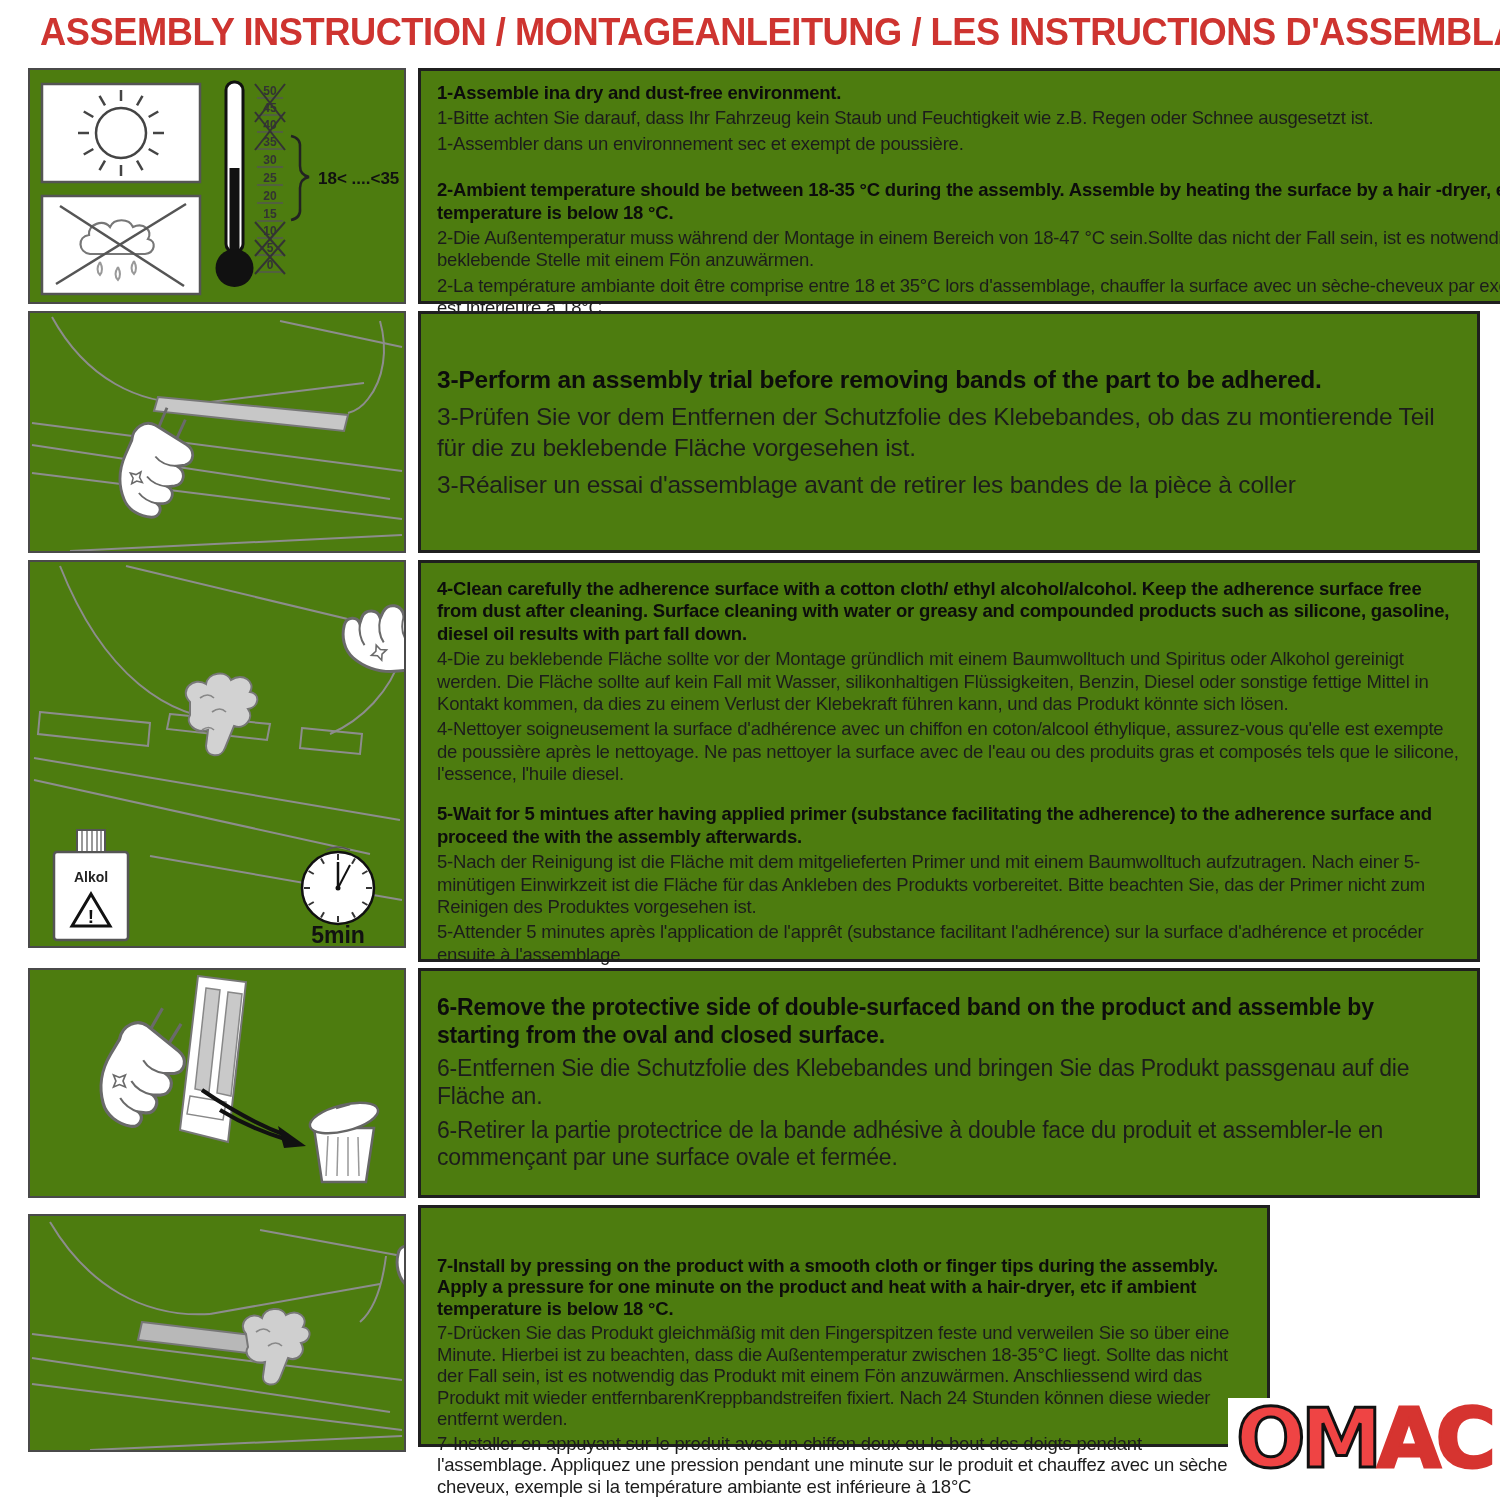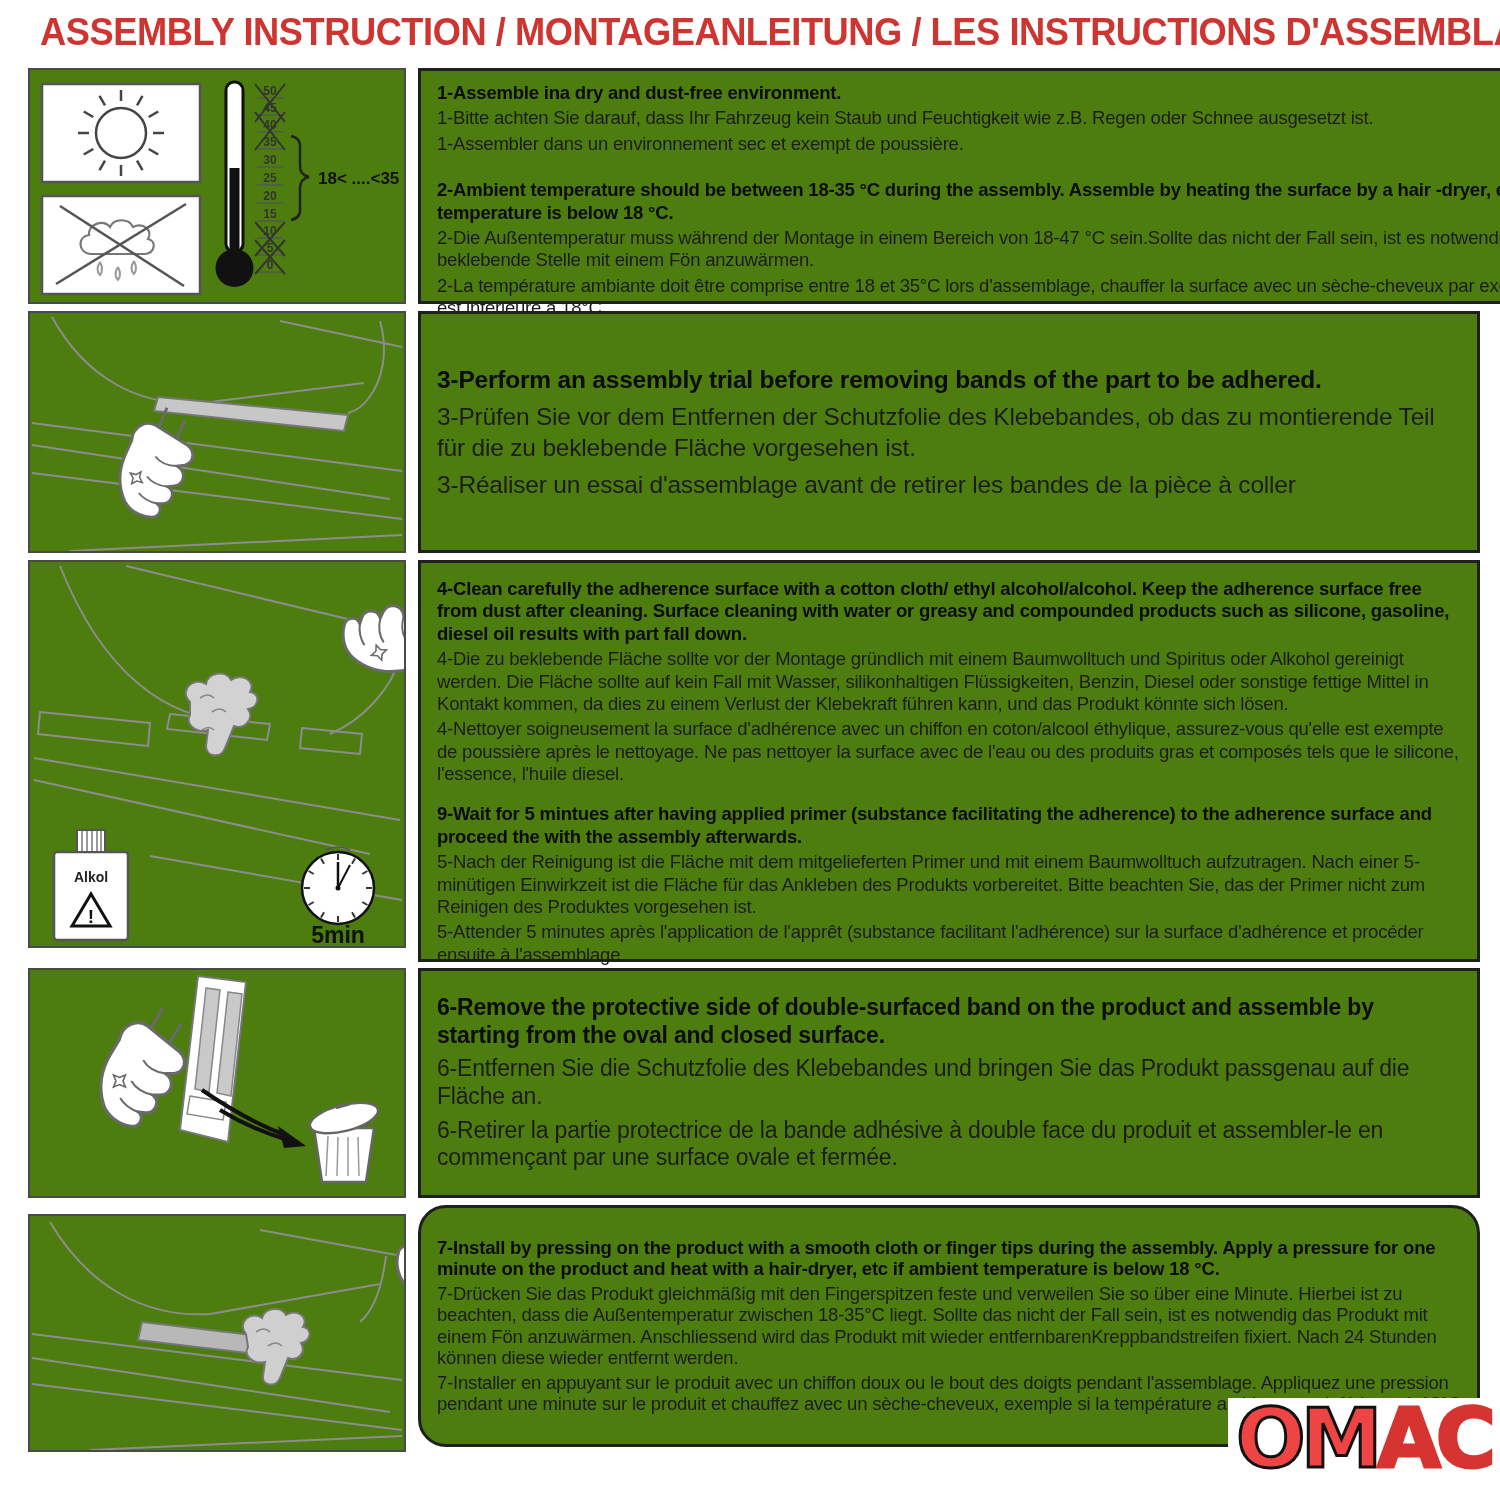--- a/index.html
+++ b/index.html
@@ -224,21 +224,21 @@
         <path d="M296,288 q12,-6 24,0" fill="none" stroke="#555" stroke-width="1.5"></path>
         <text x="308" y="381" text-anchor="middle" font-family="Liberation Sans, sans-serif" font-size="23" font-weight="700" fill="#111">5min</text>
       </g>
     </svg>
   </div>
 
   <div class="box txtbox size-sm" style="left:418px; top:560px; width:1062px; height:402px; padding-top:12px;">
     <p class="b">4-Clean carefully the adherence surface with a cotton cloth/ ethyl alcohol/alcohol. Keep the adherence surface free from dust after cleaning. Surface cleaning with water or greasy and compounded products such as silicone, gasoline, diesel oil results with part fall down.</p>
     <p>4-Die zu beklebende Fläche sollte vor der Montage gründlich mit einem Baumwolltuch und Spiritus oder Alkohol gereinigt werden. Die Fläche sollte auf kein Fall mit Wasser, silikonhaltigen Flüssigkeiten, Benzin, Diesel oder sonstige fettige Mittel in Kontakt kommen, da dies zu einem Verlust der Klebekraft führen kann, und das Produkt könnte sich lösen.</p>
     <p>4-Nettoyer soigneusement la surface d'adhérence avec un chiffon en coton/alcool éthylique, assurez-vous qu'elle est exempte de poussière après le nettoyage. Ne pas nettoyer la surface avec de l'eau ou des produits gras et composés tels que le silicone, l'essence, l'huile diesel.</p>
-    <p class="b gapTopSm">9-Wait for 5 mintues after having applied primer (substance facilitating the adherence) to the adherence surface and proceed the with the assembly afterwards.</p>
+    <p class="b gapTopSm">5-Wait for 5 mintues after having applied primer (substance facilitating the adherence) to the adherence surface and proceed the with the assembly afterwards.</p>
     <p>5-Nach der Reinigung ist die Fläche mit dem mitgelieferten Primer und mit einem Baumwolltuch aufzutragen. Nach einer 5-minütigen Einwirkzeit ist die Fläche für das Ankleben des Produkts vorbereitet. Bitte beachten Sie, das der Primer nicht zum Reinigen des Produktes vorgesehen ist.</p>
     <p>5-Attender 5 minutes après l'application de l'apprêt (substance facilitant l'adhérence) sur la surface d'adhérence et procéder ensuite à l'assemblage</p>
   </div>
 
   <div class="box imgbox" style="left:28px; top:968px; width:378px; height:230px;">
     <svg width="374" height="226" viewBox="0 0 374 226">
       <g>
         <polygon points="168,6 216,12 198,172 150,160" fill="#fff" stroke="#777" stroke-width="2"></polygon>
         <polygon points="176,18 190,20 179,122 165,119" fill="#c9c9c9" stroke="#888" stroke-width="1.5"></polygon>
         <polygon points="198,22 212,24 201,126 187,123" fill="#c9c9c9" stroke="#888" stroke-width="1.5"></polygon>
@@ -284,21 +284,21 @@
       </g>
       <polygon points="112,106 248,122 244,140 108,124" fill="#b8b8b8" stroke="#777" stroke-width="2"></polygon>
       <g>
         <path d="M216,118 c-10,-12 6,-24 16,-16 c3,-11 20,-12 24,-3 c12,-7 23,3 17,12 c10,2 8,14 -2,16 c6,10 -4,19 -13,15 l-8,20 c-4,10 -18,8 -17,-2 l2,-14 c-12,3 -22,-7 -17,-15 z" fill="#cfcfcf" stroke="#777" stroke-width="2"></path>
         <path d="M226,116 q8,-6 14,0 M238,130 q8,-6 14,0" fill="none" stroke="#888" stroke-width="1.6"></path>
       </g>
       <use href="#hand-shape" transform="translate(384,112) rotate(160) scale(-1,1)"></use>
     </svg>
   </div>
 
-  <div class="box txtbox size-s7" style="left:418px; top:1205px; width:1062px; height:242px; padding-top:26px;border-radius:28px;">
+  <div class="box txtbox size-s7" style="left:418px; top:1205px; width:852px; height:242px; padding-top:44px;">
     <p class="b">7-Install by pressing on the product with a smooth cloth or finger tips during the assembly. Apply a pressure for one minute on the product and heat with a hair-dryer, etc if ambient temperature is below 18 °C.</p>
     <p>7-Drücken Sie das Produkt gleichmäßig mit den Fingerspitzen feste und verweilen Sie so über eine Minute. Hierbei ist zu beachten, dass die Außentemperatur zwischen 18-35°C liegt. Sollte das nicht der Fall sein, ist es notwendig das Produkt mit einem Fön anzuwärmen. Anschliessend wird das Produkt mit wieder entfernbarenKreppbandstreifen fixiert. Nach 24 Stunden können diese wieder entfernt werden.</p>
     <p>7-Installer en appuyant sur le produit avec un chiffon doux ou le bout des doigts pendant l'assemblage. Appliquez une pression pendant une minute sur le produit et chauffez avec un sèche-cheveux, exemple si la température ambiante est inférieure à 18°C</p>
   </div>
 
   <div class="logo">
     <span class="lb">OM</span><span class="lr">AC</span>
   </div>
 
 </div>

